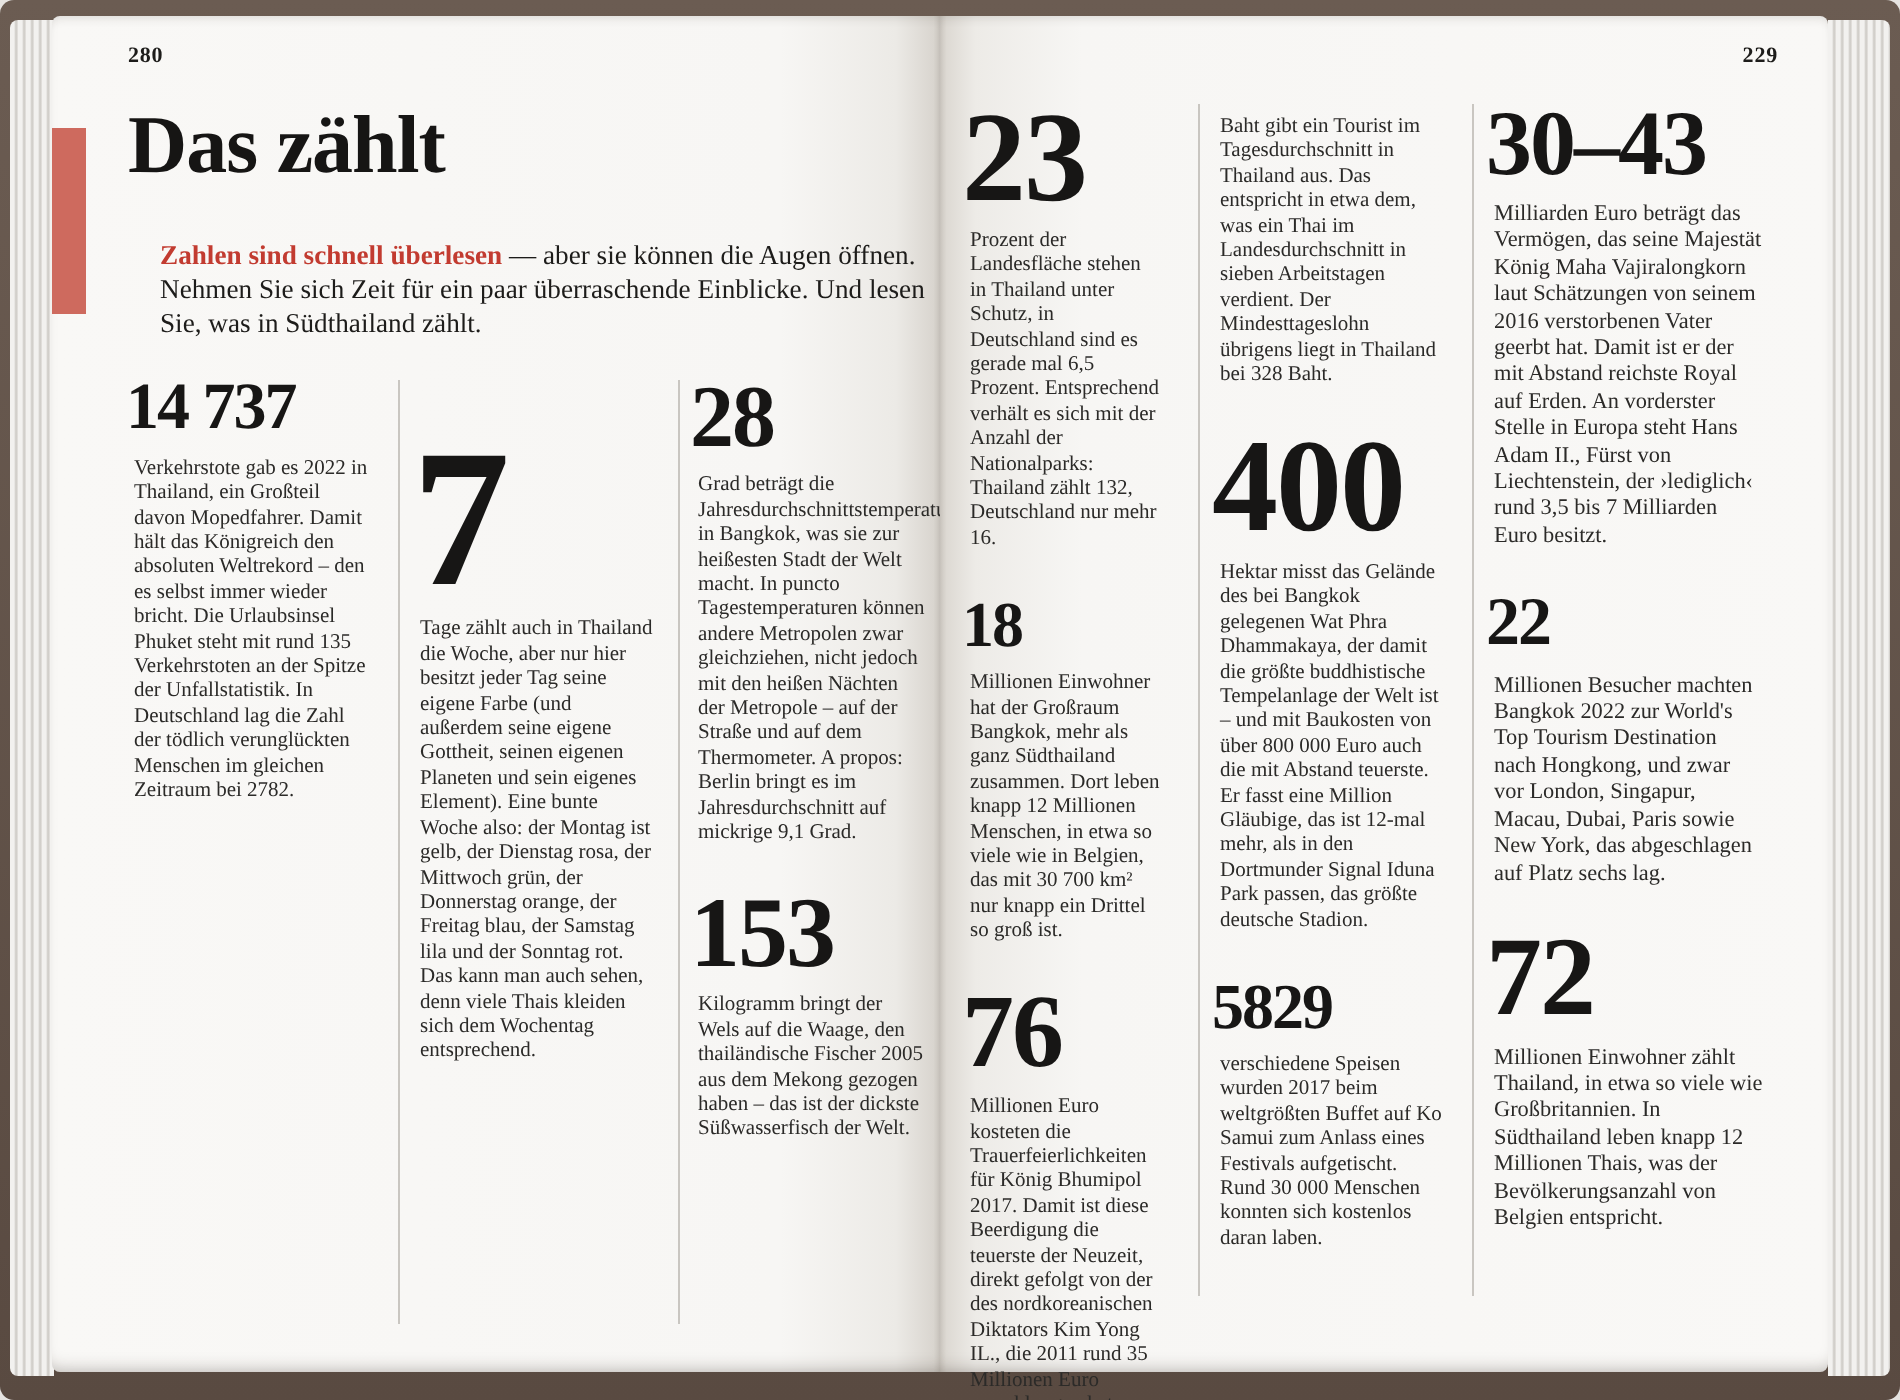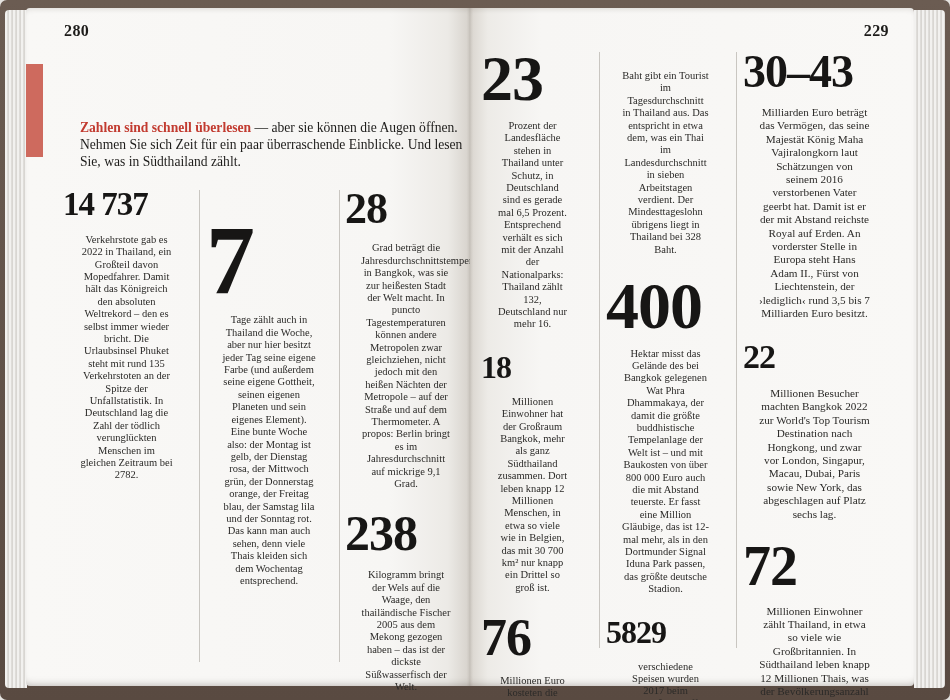--- a/index.html
+++ b/index.html
@@ -31,21 +31,21 @@
   .page-left{
     background:linear-gradient(to right,#f9f8f6 0%,#f7f6f4 82%,#eceae6 95%,#d9d5cf 99.3%,#c9c4bd 100%);
     border-radius:4px 0 0 4px;
   }
   .page-right{
     background:linear-gradient(to left,#f9f8f6 0%,#f7f6f4 84%,#edebe7 96%,#ddd9d3 99.3%,#ccc7c0 100%);
     border-radius:0 4px 4px 0;
   }
   .pgnum{
     position:absolute;top:14px;
-    font-size:16px;font-weight:700;color:#1d1c1a;letter-spacing:.4px;
+    font-size:11px;font-weight:700;color:#1d1c1a;letter-spacing:.4px;
   }
   .accent-bar{
     position:absolute;left:0;top:56px;width:17px;height:93px;
     background:#ce6a5e;
   }
   .title{
     position:absolute;left:38px;top:40px;margin:0;
     font-size:41px;font-weight:700;color:#161514;letter-spacing:-.5px;
   }
   .intro{
@@ -55,38 +55,39 @@
   .intro-highlight{color:#c23b30;font-weight:700;}
   .vrule{position:absolute;width:1px;background:#c9c6c1;}
   .col{position:absolute;}
   .stat{margin:0;}
   .stat + .stat{margin-top:24px;}
   .num{
     margin:0 0 11px;line-height:.78;font-weight:700;color:#171615;
     letter-spacing:-1px;white-space:nowrap;
   }
   .body{
-    margin:16px;font-size:10.5px;line-height:12.4px;color:#2b2a28;
-    text-align:center;
+    margin:4px;font-size:10.5px;line-height:12.4px;color:#2b2a28;
+    text-align:left;
   }
   .col-wide .body{font-size:11.2px;line-height:13.4px;}
 </style>
 </head>
 <body>
 
 <div class="scene">
   <div class="book">
     <div class="edge edge-left"></div>
     <div class="edge edge-right"></div>
 
     <div class="pages">
 
       <div class="page page-left">
         <div class="pgnum" style="left:38px">280</div>
         <div class="accent-bar"></div>
+        <h1 class="title">Das zählt</h1>
         <p class="intro"><span class="intro-highlight">Zahlen sind schnell überlesen</span><span> — aber sie können die Augen öffnen. Nehmen Sie sich Zeit für ein paar überraschende Einblicke. Und lesen Sie, was in Südthailand zählt.</span></p>
 
         <div class="vrule" style="left:173px;top:182px;height:472px"></div>
         <div class="vrule" style="left:313px;top:182px;height:472px"></div>
 
         <div class="col" style="left:37px;top:184px;width:127px">
           <section class="stat">
             <div class="num" style="font-size:33px">14 737</div>
             <p class="body">Verkehrstote gab es 2022 in Thailand, ein Großteil davon Mopedfahrer. Damit hält das Königreich den absoluten Weltrekord – den es selbst immer wieder bricht. Die Urlaubsinsel Phuket steht mit rund 135 Verkehrstoten an der Spitze der Unfallstatistik. In Deutschland lag die Zahl der tödlich verunglückten Menschen im gleichen Zeitraum bei 2782.</p>
           </section>
@@ -98,21 +99,21 @@
             <p class="body">Tage zählt auch in Thailand die Woche, aber nur hier besitzt jeder Tag seine eigene Farbe (und außerdem seine eigene Gottheit, seinen eigenen Planeten und sein eigenes Element). Eine bunte Woche also: der Montag ist gelb, der Dienstag rosa, der Mittwoch grün, der Donnerstag orange, der Freitag blau, der Samstag lila und der Sonntag rot. Das kann man auch sehen, denn viele Thais kleiden sich dem Wochentag entsprechend.</p>
           </section>
         </div>
 
         <div class="col" style="left:319px;top:184px;width:122px">
           <section class="stat">
             <div class="num" style="font-size:44px">28</div>
             <p class="body">Grad beträgt die Jahresdurchschnittstemperatur in Bangkok, was sie zur heißesten Stadt der Welt macht. In puncto Tagestemperaturen können andere Metropolen zwar gleichziehen, nicht jedoch mit den heißen Nächten der Metropole – auf der Straße und auf dem Thermometer. A propos: Berlin bringt es im Jahresdurchschnitt auf mickrige 9,1 Grad.</p>
           </section>
           <section class="stat">
-            <div class="num" style="font-size:50px">238</div>
+            <div class="num" style="font-size:50px">153</div>
             <p class="body">Kilogramm bringt der Wels auf die Waage, den thailändische Fischer 2005 aus dem Mekong gezogen haben – das ist der dickste Süßwasserfisch der Welt.</p>
           </section>
         </div>
       </div>
 
       <div class="page page-right">
         <div class="pgnum" style="right:25px">229</div>
 
         <div class="vrule" style="left:129px;top:44px;height:596px"></div>
         <div class="vrule" style="left:266px;top:44px;height:596px"></div>

